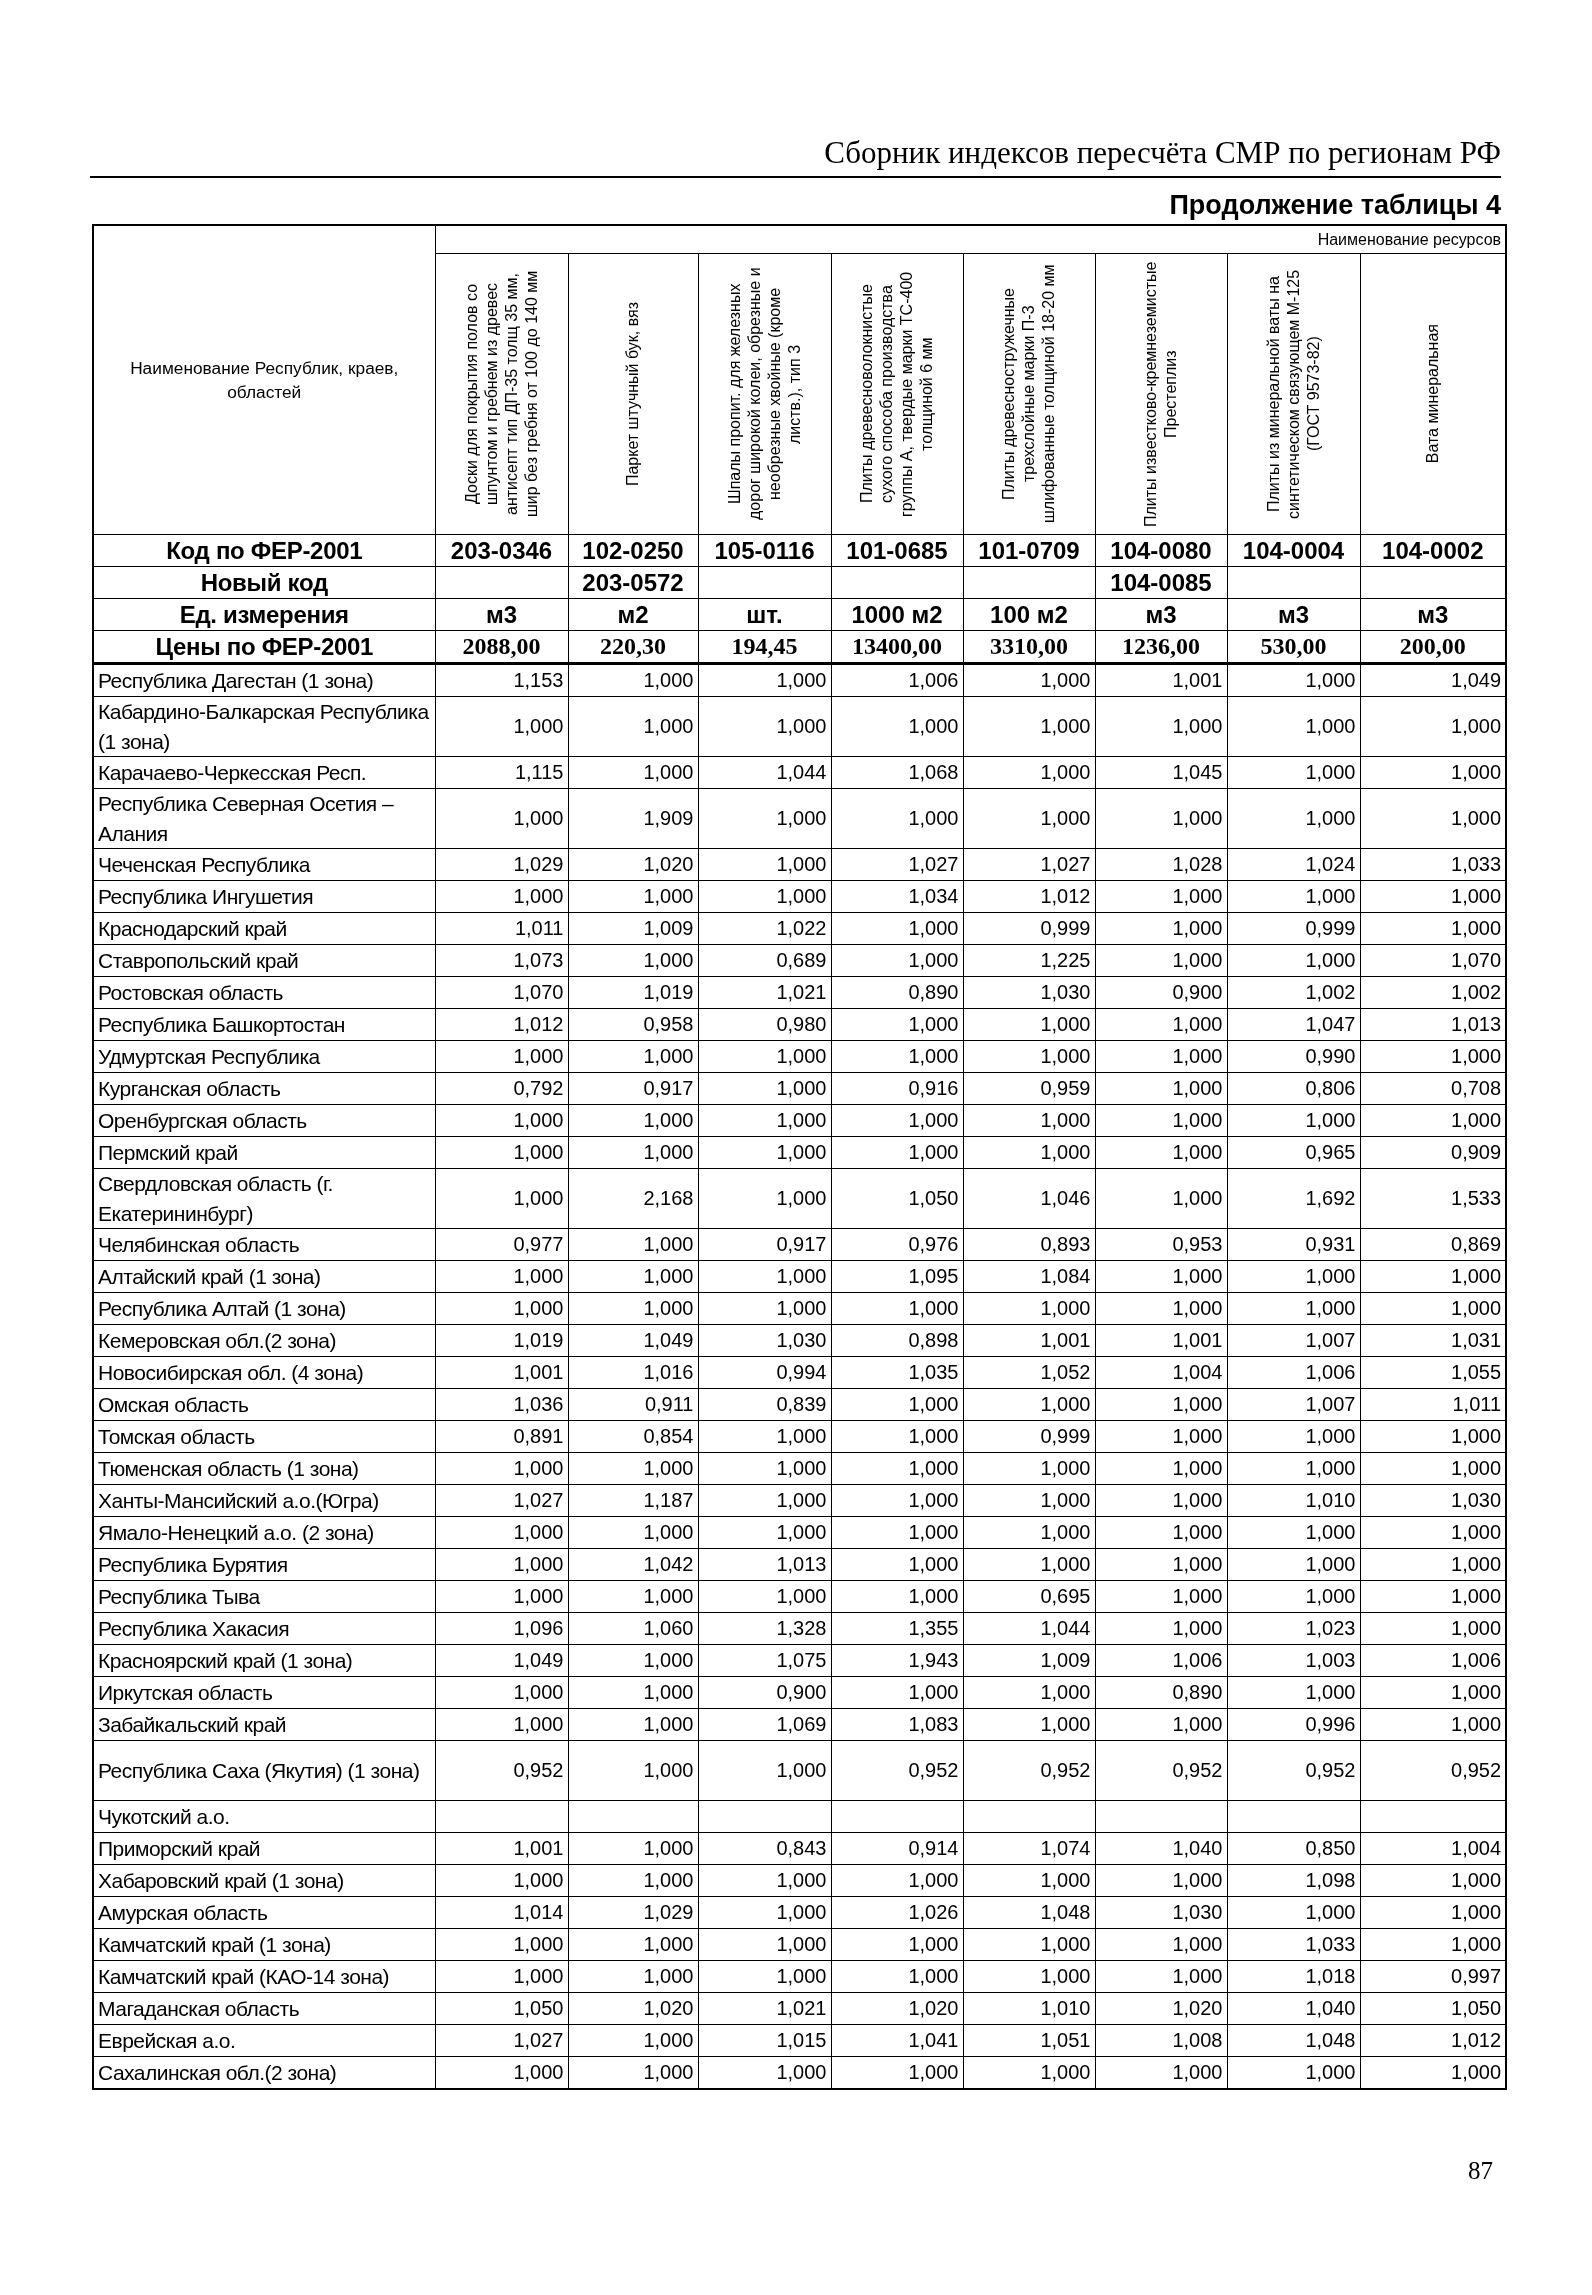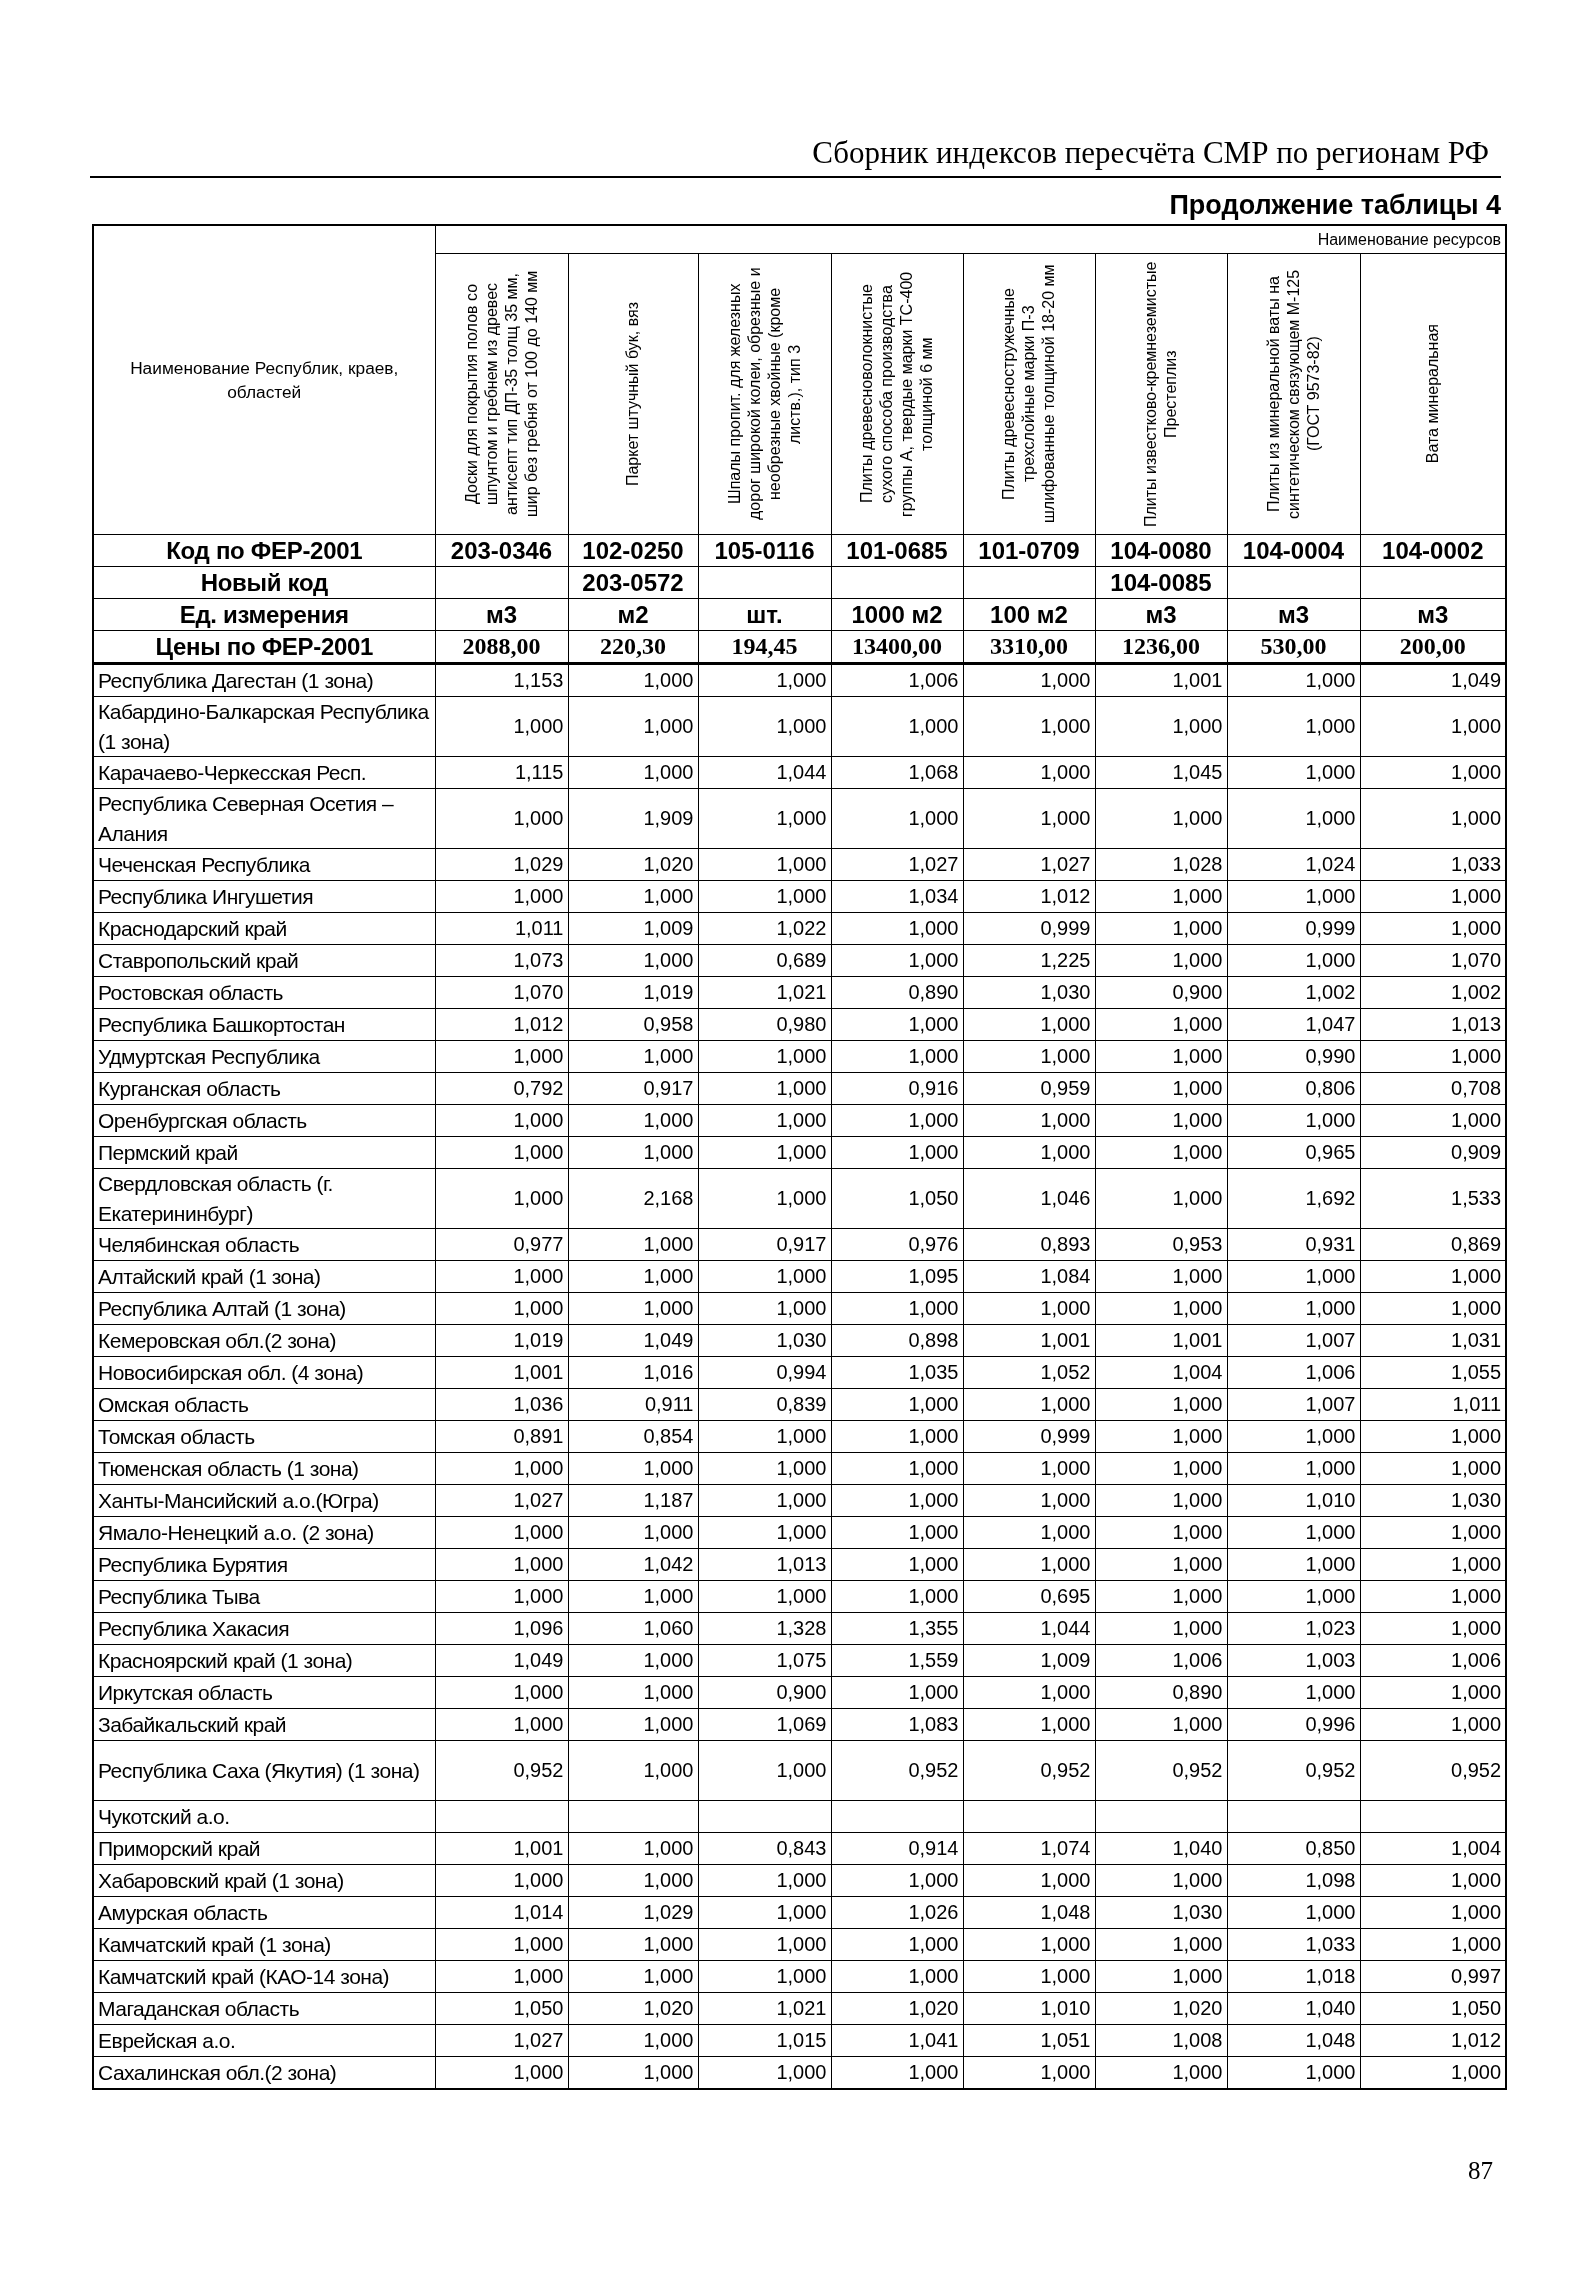--- a/index.html
+++ b/index.html
@@ -1,18 +1,18 @@
 <!DOCTYPE html>
 <html style="font-size:10.7px"><head>
 <meta charset="utf-8">
 <style>
   html, body { margin:0; padding:0; background:#fff; }
   body { width:1592px; height:2295px; position:relative; font-family:"Liberation Sans", sans-serif; color:#000; }
   .page-header { position:absolute; left:90px; top:136px; width:1411px; height:40px; border-bottom:2.7px solid #000; }
-  .page-header .title { position:absolute; right:12px; bottom:5.3px; font-family:"Liberation Serif", serif; font-size:31px; }
+  .page-header .title { position:absolute; right:0; bottom:5.3px; font-family:"Liberation Serif", serif; font-size:31px; }
   .cont { position:absolute; right:91px; top:190px; font-family:"Liberation Sans", sans-serif; font-weight:bold; font-size:27px; }
   table.idx { position:absolute; left:92px; top:224px; width:1413px; border-collapse:collapse; table-layout:fixed; }
   table.idx td, table.idx th { border:1.3px solid #000; padding:0 4px; }
   table.idx { border:2.7px solid #000; }
   .hdr-region { font-weight:normal; font-size:17.3px; text-align:center; vertical-align:middle; line-height:1.4; }
   .hdr-group { font-weight:normal; font-size:16px; text-align:right; height:27px; }
   .hdr-res { height:280px; vertical-align:middle; padding:0 !important; }
   .vert { writing-mode:vertical-rl; transform:rotate(180deg); font-size:16px; line-height:1.25; margin:0 auto; text-align:center; max-height:266px; font-weight:normal; }
   .meta td { font-family:"Liberation Sans", sans-serif; font-weight:bold; font-size:24px; height:31px; text-align:center; }
   .meta td.lbl { text-align:center; letter-spacing:-0.3px; }
@@ -427,21 +427,21 @@
         <td class="num">1,044</td>
         <td class="num">1,000</td>
         <td class="num">1,023</td>
         <td class="num">1,000</td>
       </tr>
       <tr class="row">
         <td class="rname">Красноярский край (1 зона)</td>
         <td class="num">1,049</td>
         <td class="num">1,000</td>
         <td class="num">1,075</td>
-        <td class="num">1,559</td>
+        <td class="num">1,943</td>
         <td class="num">1,009</td>
         <td class="num">1,006</td>
         <td class="num">1,003</td>
         <td class="num">1,006</td>
       </tr>
       <tr class="row">
         <td class="rname">Иркутская область</td>
         <td class="num">1,000</td>
         <td class="num">1,000</td>
         <td class="num">0,900</td>

